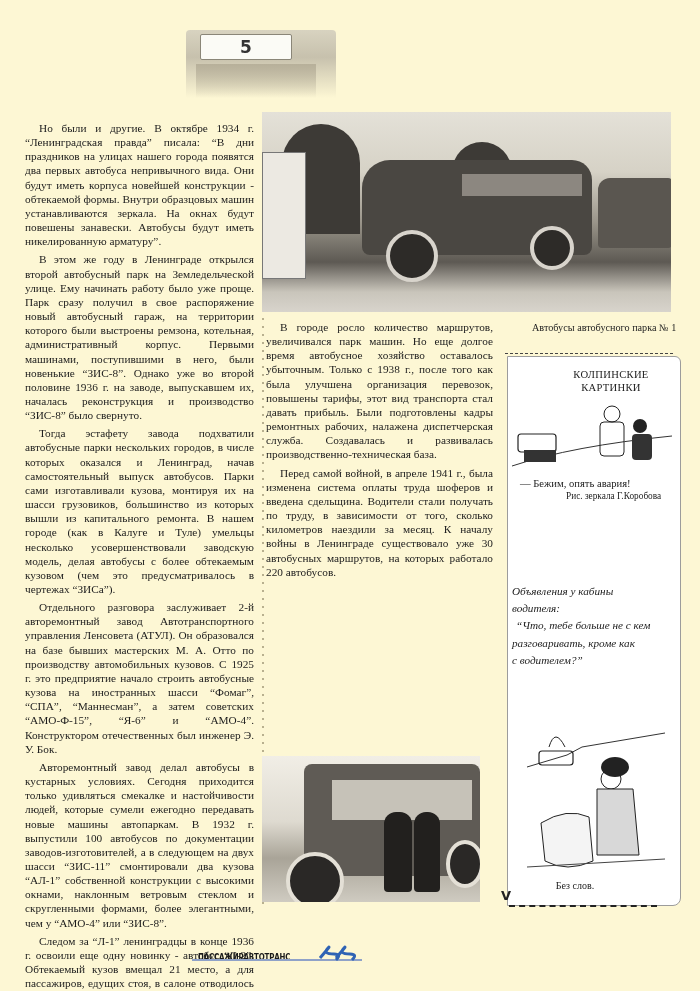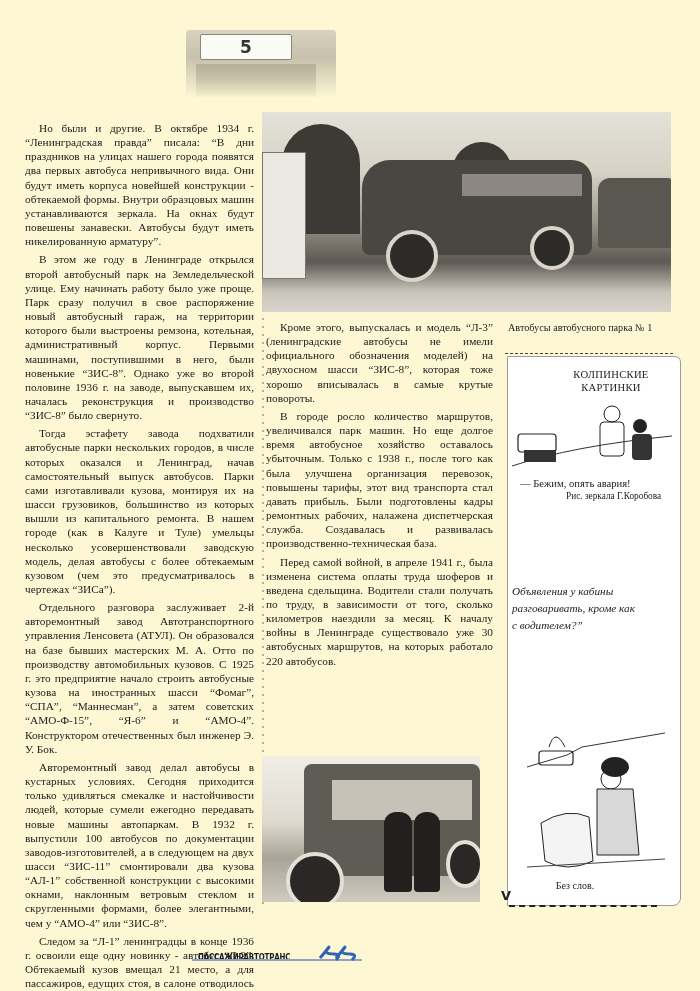--- a/index.html
+++ b/index.html
@@ -48,21 +48,21 @@
   #photo1 .bus2 { position:absolute; left:336px; top:66px; width:74px; height:70px; background:#5a5650; border-radius:12px 4px 4px 4px; }
   #photo1 .win { position:absolute; top:62px; height:22px; background:#8c8780; }
   #photo1 .wheel { position:absolute; width:44px; height:44px; border-radius:50%; background:#2d2b28; border:4px solid #d8d4cc; }
   #photo2 { left:262px; top:756px; width:218px; height:146px;
     background:linear-gradient(180deg,#f1eee6 0%,#dedad0 45%,#a9a498 70%,#cfcbc1 100%); }
   #photo2 .bus { position:absolute; left:42px; top:8px; width:176px; height:112px; background:#5f5b55; border-radius:8px 8px 4px 4px; }
   #photo2 .win { position:absolute; top:24px; height:40px; background:#c6c2b8; }
   #photo2 .person { position:absolute; top:56px; width:28px; height:80px; background:#22201e; border-radius:12px 12px 4px 4px; }
   #photo2 .wheel { position:absolute; width:50px; height:50px; border-radius:50%; background:#2a2826; border:4px solid #e4e0d6; }
   .caption1 {
-    position:absolute; left:508px; top:322px; font-size:10.2px; color:#1e1e1e;
+    position:absolute; left:532px; top:322px; font-size:10.2px; color:#1e1e1e;
   }
   .sidebar {
     position:absolute; left:507px; top:356px; width:172px; height:548px;
     background:#ffffff; border:1px solid #9c9c9c; border-radius:0 6px 8px 0;
   }
   .sidebar-dash-top {
     position:absolute; left:505px; top:353px; width:168px; height:0;
     border-top:1.4px dashed #444;
   }
   .sidebar-dash-bottom {
@@ -117,21 +117,20 @@
   <div class="bus"></div>
   <div class="win" style="left:200px;width:120px;"></div>
   <div class="bus2"></div>
   <div class="wheel" style="left:124px;top:118px;"></div>
   <div class="wheel" style="left:268px;top:114px;width:36px;height:36px;"></div>
   <div style="position:absolute;left:0;top:40px;width:42px;height:125px;background:#ece9e2;border:1px solid #777;"></div>
 </div>
 <div class="caption1">Автобусы автобусного парка № 1</div>
 
 <div class="col" id="col2">
-  <p>Кроме этого, выпускалась и модель “Л-3” (ленинградские автобусы не имели официального обозначения моделей) на двухосном шасси “ЗИС-8”, которая тоже хорошо вписывалась в самые крутые повороты.</p>
   <p>В городе росло количество маршрутов, увеличивался парк машин. Но еще долгое время автобусное хозяйство оставалось убыточным. Только с 1938 г., после того как была улучшена организация перевозок, повышены тарифы, этот вид транспорта стал давать прибыль. Были подготовлены кадры ремонтных рабочих, налажена диспетчерская служба. Создавалась и развивалась производственно-техническая база.</p>
   <p>Перед самой войной, в апреле 1941 г., была изменена система оплаты труда шоферов и введена сдельщина. Водители стали получать по труду, в зависимости от того, сколько километров наездили за месяц. К началу войны в Ленинграде существовало уже 30 автобусных маршрутов, на которых работало 220 автобусов.</p>
 </div>
 
 <div class="photo" id="photo2">
   <div class="bus"></div>
   <div class="win" style="left:70px;width:140px;"></div>
   <div class="person" style="left:122px;"></div>
   <div class="person" style="left:152px;width:26px;"></div>
   <div class="wheel" style="left:24px;top:96px;"></div>
@@ -151,20 +150,22 @@
   <circle cx="100" cy="18" r="8" fill="none" stroke="#222"></circle>
   <rect x="88" y="26" width="24" height="34" rx="4" fill="none" stroke="#222"></rect>
   <circle cx="128" cy="30" r="7" fill="#222"></circle>
   <rect x="120" y="38" width="20" height="26" rx="4" fill="#333"></rect>
 </svg>
 <div class="cartoon1-quote">— Бежим, опять авария!</div>
 <div class="cartoon1-credit">Рис. зеркала Г.Коробова</div>
 
 <div class="notice">
   <div>Объявления у кабины</div>
+  <div>водителя:</div>
+  <div class="q">“Что, тебе больше не с кем</div>
   <div>разговаривать, кроме как</div>
   <div>с водителем?”</div>
 </div>
 
 <svg class="cartoon2" viewBox="0 0 138 148">
   <path d="M0 40 L40 28 L55 20 L138 6" stroke="#333" fill="none" stroke-width="1"></path>
   <rect x="12" y="24" width="34" height="14" rx="3" fill="none" stroke="#222" stroke-width="1.2"></rect>
   <path d="M22 20 Q28 0 38 20" stroke="#222" fill="none"></path>
   <ellipse cx="88" cy="40" rx="14" ry="10" fill="#222"></ellipse>
   <circle cx="84" cy="52" r="10" fill="none" stroke="#222"></circle>

